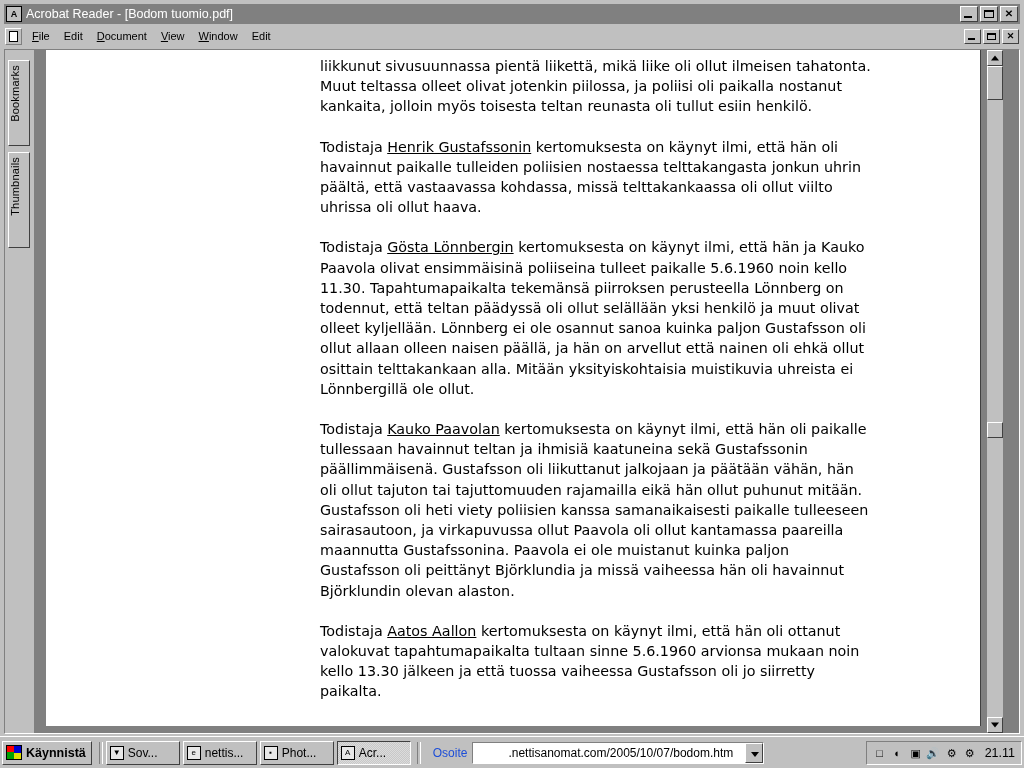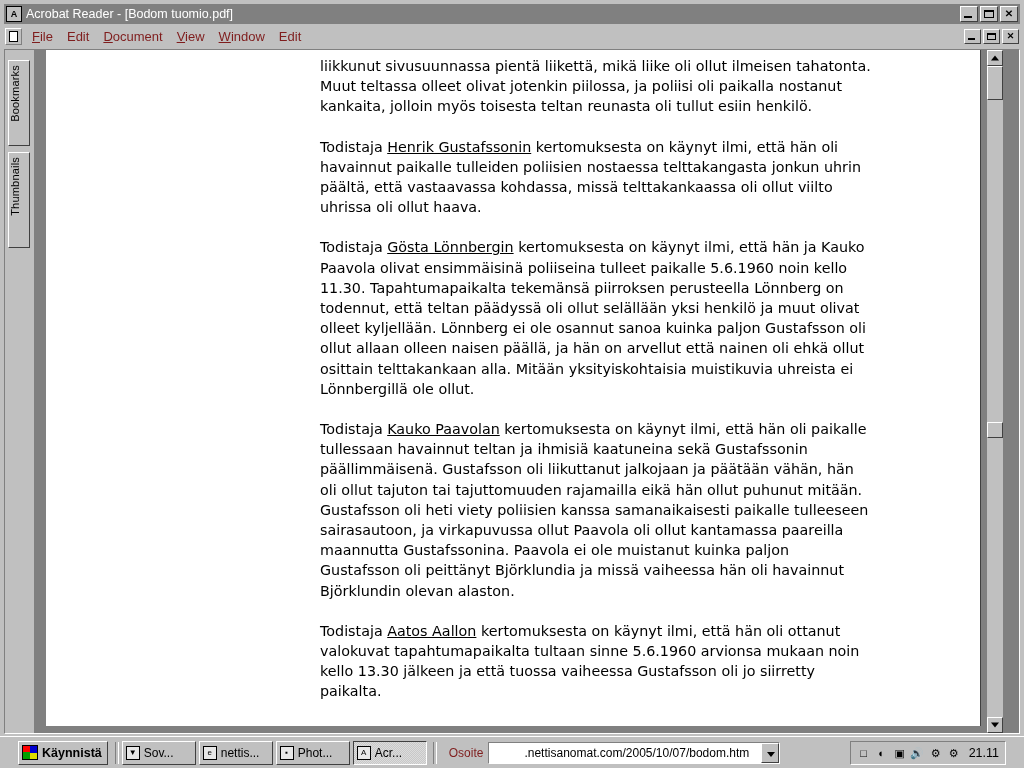--- a/index.html
+++ b/index.html
@@ -120,22 +120,22 @@
     content: "";
     position: absolute;
     left: 3px; top: 2px;
     width: 9px; height: 11px;
     background: #fff;
     border: 1px solid #000;
     box-sizing: border-box;
   }
   .menu-item {
     padding: 2px 7px 3px 7px;
-    font-size: 13px;
-    color: #7f1d1d;
+    font-size: 11px;
+    color: #000000;
     white-space: nowrap;
   }
   .menu-item u { text-decoration: underline; }
   .menubar-right {
     margin-left: auto;
     display: flex;
     align-items: center;
     padding-right: 1px;
   }
   .small-btn {
@@ -295,21 +295,21 @@
   .taskbar {
     position: absolute;
     left: 0; top: 736px;
     width: 1024px;
     height: 32px;
     background: #c0c0c0;
     border-top: 1px solid #ffffff;
     box-sizing: border-box;
     display: flex;
     align-items: center;
-    padding: 2px 18px;
+    padding: 2px 2px;
   }
   .start-btn {
     height: 24px;
     display: flex;
     align-items: center;
     background: #c0c0c0;
     border-top: 1px solid #ffffff;
     border-left: 1px solid #ffffff;
     border-right: 1px solid #404040;
     border-bottom: 1px solid #404040;
@@ -383,21 +383,21 @@
     text-align: center;
   }
   .addr-area {
     display: flex;
     align-items: center;
     height: 24px;
     margin-left: 4px;
   }
   .addr-label {
     font-size: 12px;
-    color: #7f1d1d;
+    color: #1d4ed8;
     margin: 0 5px;
     white-space: nowrap;
   }
   .addr-combo {
     display: flex;
     align-items: center;
     width: 292px;
     height: 22px;
     background: #ffffff;
     border-top: 1px solid #808080;

